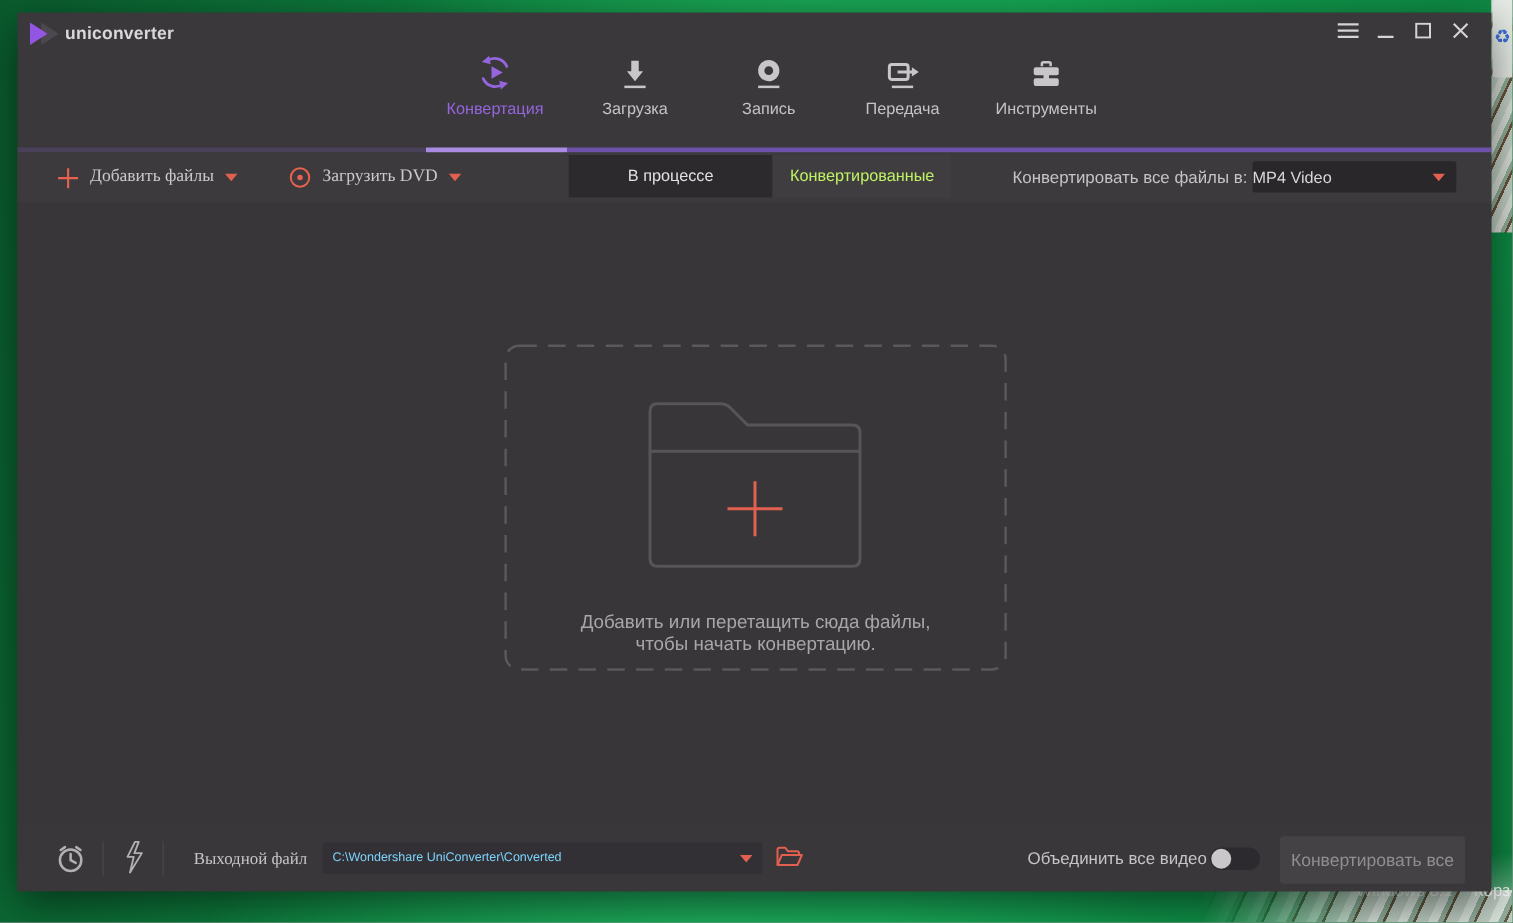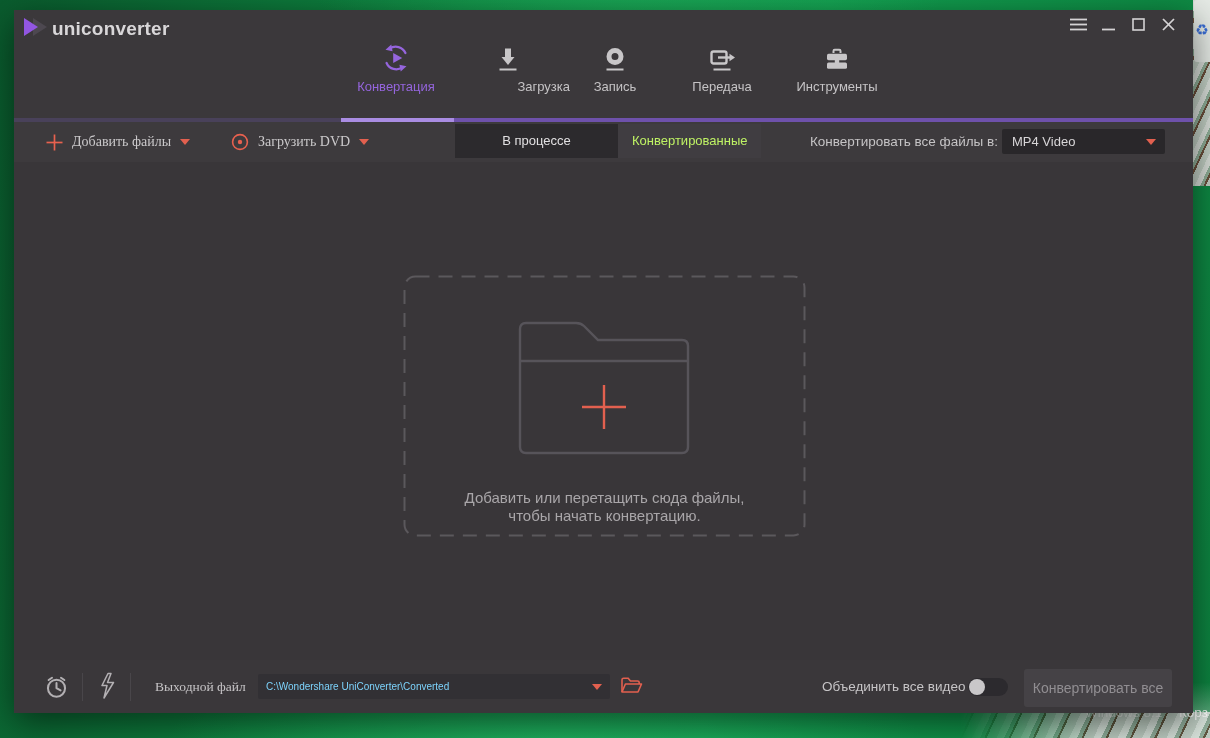--- a/index.html
+++ b/index.html
@@ -28,21 +28,21 @@
   
   .app { position:absolute; left:14px; top:10px; width:1179px; height:703px;
     background:#3b383b; box-shadow:0 10px 34px rgba(0,0,0,.55); }
 
   
   .logo { position:absolute; left:10px; top:7px; width:36px; height:20px; }
   .logo .tri-back { position:absolute; left:9px; top:1px; width:0; height:0;
     border-top:9px solid transparent; border-bottom:9px solid transparent; border-left:14px solid #4d4850; }
   .logo .tri-front { position:absolute; left:0; top:1px; width:0; height:0;
     border-top:9px solid transparent; border-bottom:9px solid transparent; border-left:14px solid #9256e2; }
-  .app-name { position:absolute; left:38px; top:8px; font-size:19px; font-weight:bold; color:#d9d7d9; letter-spacing:.2px; }
+  .app-name { position:absolute; left:38px; top:8px; font-size:14px; font-weight:bold; color:#d9d7d9; letter-spacing:.2px; }
   .win-controls { position:absolute; right:16px; top:6px; display:flex; gap:13px; align-items:center; }
   .win-btn { width:17px; height:17px; display:flex; align-items:center; justify-content:center; cursor:pointer; }
   .win-btn svg { display:block; }
 
   
   .nav-item { position:absolute; top:33px; width:124px; text-align:center; cursor:pointer; }
   .nav-item .nicon { height:30px; display:flex; align-items:flex-end; justify-content:center; }
   .nav-item .nlabel { margin-top:6px; font-size:13px; color:#c5c3c5; }
   .nav-item.active .nlabel { color:#9565dd; }
 
@@ -54,21 +54,21 @@
   .toolbar { position:absolute; left:0; top:112px; width:100%; height:40px; background:#3d3a3d; }
   .tb-btn { position:absolute; display:flex; align-items:center; gap:9px; height:40px; cursor:pointer; }
   .tb-label { font-size:14px; color:#cbc9cb;font-family:Liberation Serif, serif; }
   .caret { width:0; height:0; border-left:5px solid transparent; border-right:5px solid transparent; border-top:6px solid #e2604f; }
   .tab { position:absolute; top:2px; height:34px; line-height:34px; text-align:center; font-size:13px; cursor:pointer; padding:0 14px; }
   .tab.active { background:#2c2a2d; color:#e2e0e2; }
   .tab.inactive { background:#403d41; color:#bef264; }
   .convert-target-label { position:absolute; left:796px; top:0; height:40px; line-height:40px; font-size:13.5px; color:#c5c3c5; }
   .format-select { position:absolute; left:988px; top:7px; width:163px; height:25px; background:#29272a; border-radius:2px;
     display:flex; align-items:center; cursor:pointer; }
-  .format-select .fs-text { flex:1; padding-left:10px; font-size:13px; color:#d8d6d8; }
+  .format-select .fs-text { flex:1; font-size:13px; color:#d8d6d8; }
   .format-select .caret { margin-right:9px; }
 
   
   .main { position:absolute; left:0; top:152px; width:100%; height:498px; background:#393639; }
   .dropzone { position:absolute; left:389px; top:113px; width:403px; height:262px; cursor:pointer; }
   .dz-border { position:absolute; left:0; top:0; }
   .dz-folder { position:absolute; left:114px; top:45px; }
   .dz-text { position:absolute; left:0; right:0; top:214px; text-align:center; font-size:15px; line-height:18px; color:#a9a6a9; }
 
   
@@ -140,21 +140,21 @@
           <path d="M5.2 18.6 A 9.8 9.8 0 0 0 20.0 22.6"></path>
         </g>
         <polygon points="9.6,1.4 4.2,6.2 10.8,7.8" fill="#9565dd"></polygon>
         <polygon points="18.4,26.6 23.8,21.8 17.2,20.2" fill="#9565dd"></polygon>
         <polygon points="11.4,9.4 19.8,14 11.4,18.6" fill="#9565dd"></polygon>
       </svg>
     </div>
     <div class="nlabel">Конвертация</div>
   </div>
 
-  <div class="nav-item" style="left:432px;text-align:right;">
+  <div class="nav-item" style="left:432px;">
     <div class="nicon">
       <svg width="28" height="28" viewBox="0 0 28 28">
         <polygon points="14,20 7.5,12 11,12 11,3.5 17,3.5 17,12 20.5,12" fill="#c8c6c8"></polygon>
         <rect x="5.5" y="23.5" width="17" height="2" fill="#c8c6c8"></rect>
       </svg>
     </div>
     <div class="nlabel">Загрузка</div>
   </div>
 
   <div class="nav-item" style="left:539px;">

